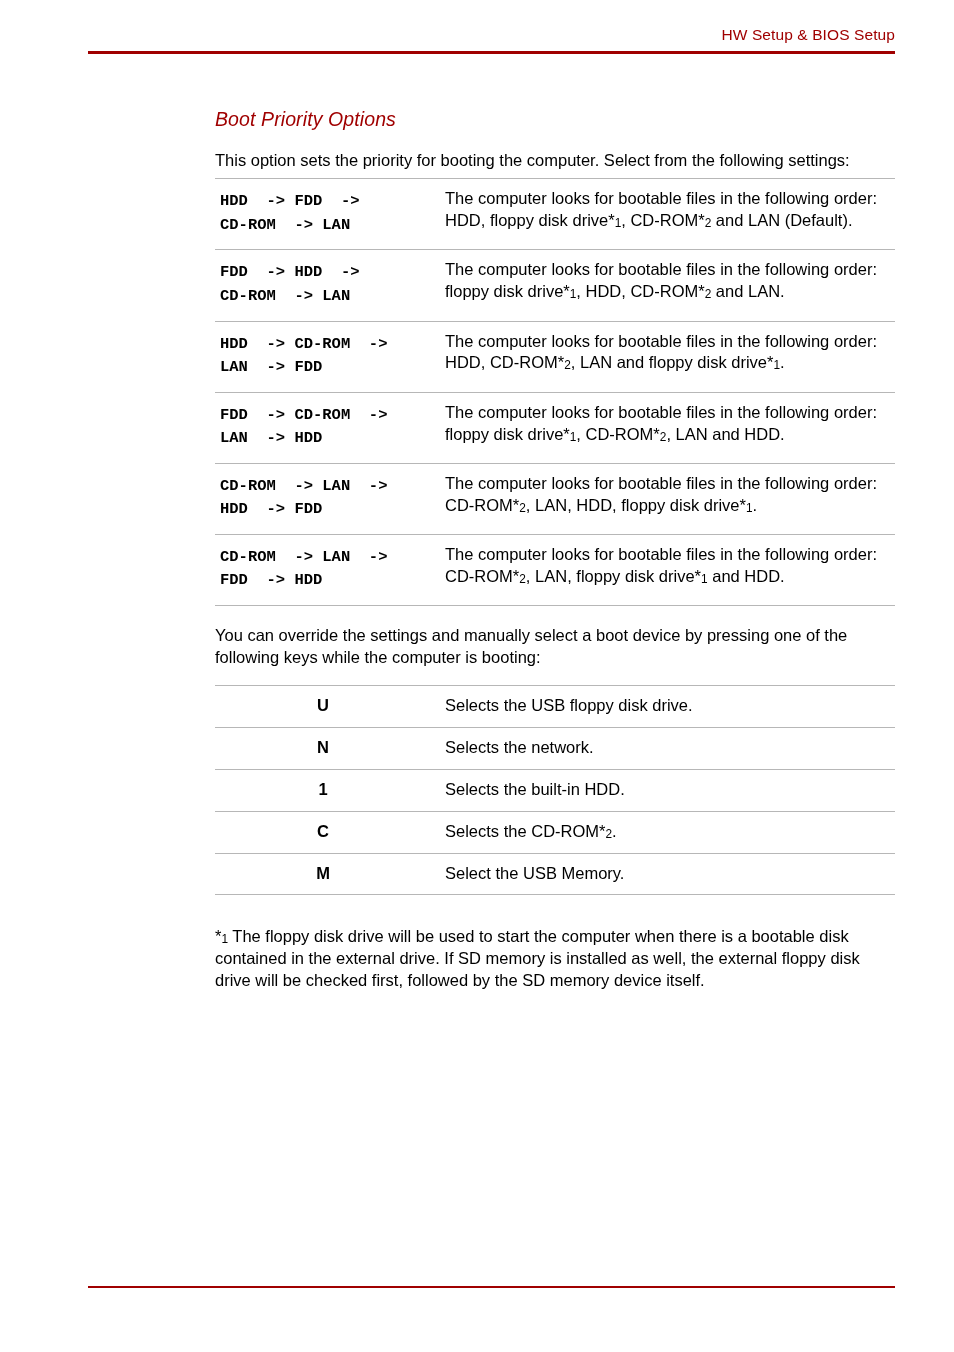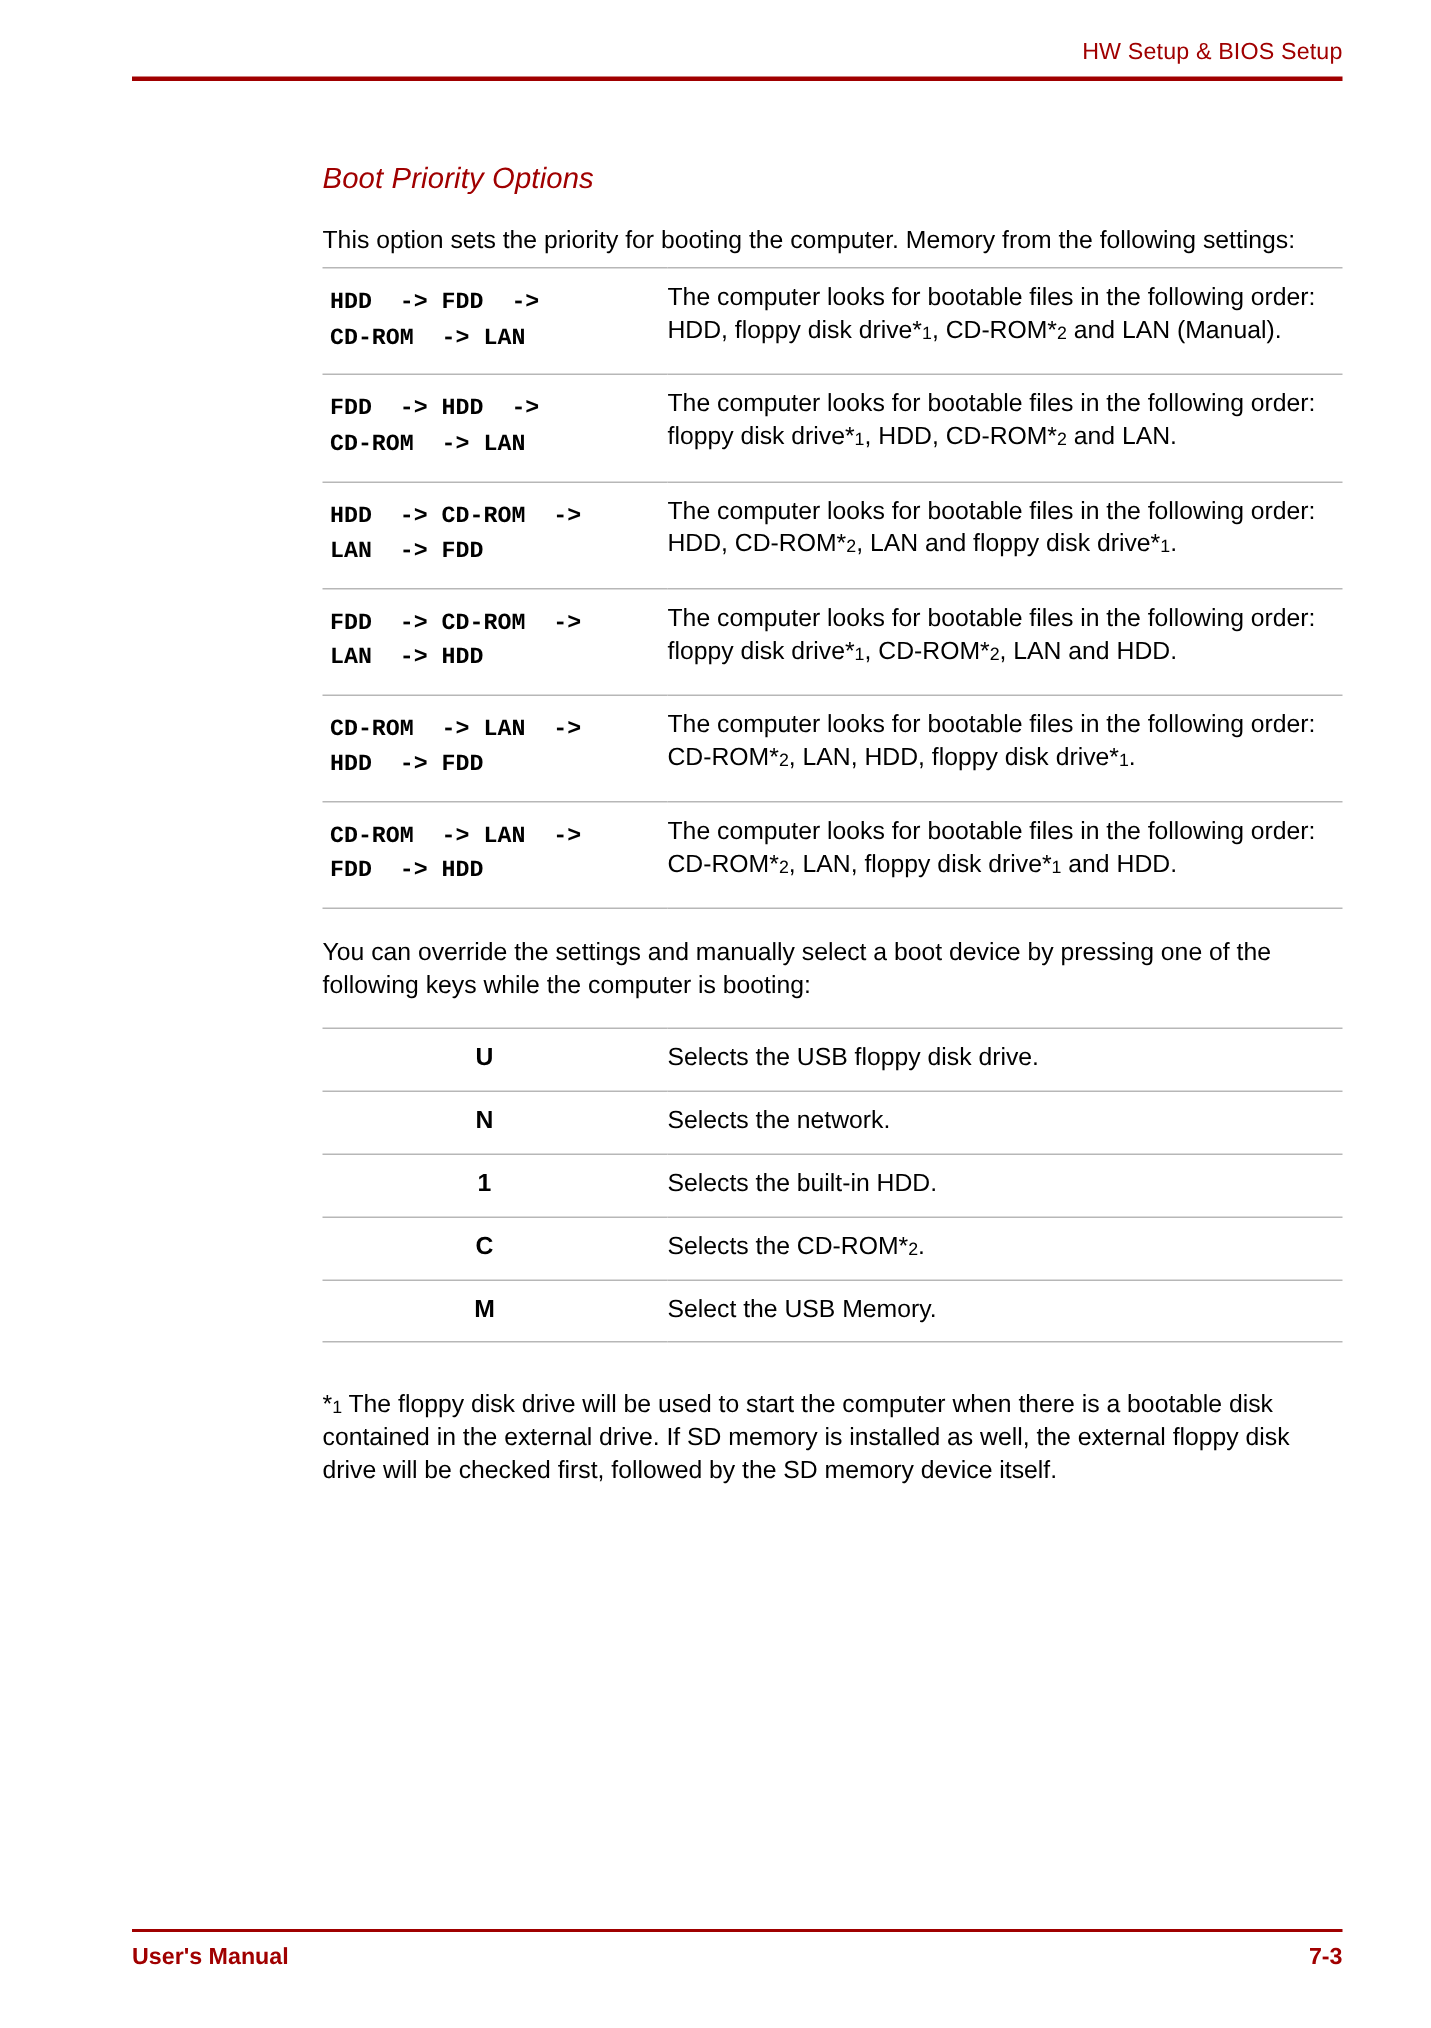--- a/index.html
+++ b/index.html
@@ -179,33 +179,33 @@
 
 <div class="page-header">
   <div class="header-text">HW Setup &amp; BIOS Setup</div>
   <div class="header-rule"></div>
 </div>
 
 <div class="content">
 
   <h2 class="subsection-title">Boot Priority Options</h2>
 
-  <p class="body-text">This option sets the priority for booting the computer. Memory from the following settings:</p>
+  <p class="body-text">This option sets the priority for booting the computer. Select from the following settings:</p>
 
   <table class="doc-table boot-table">
     <colgroup>
         <col class="c1">
         <col class="c2">
       </colgroup>
     <tbody>
 
       <tr>
         <td class="option-cell"><span>HDD  -&gt; FDD  -&gt;</span>
 <span>CD-ROM  -&gt; LAN</span></td>
-        <td class="desc-cell"><span>The computer looks for bootable files in the following order: HDD, floppy disk drive*</span><span class="fn"><span class="fn-num">1</span></span><span>, CD-ROM*</span><span class="fn"><span class="fn-num">2</span></span><span> and LAN (Manual).</span></td>
+        <td class="desc-cell"><span>The computer looks for bootable files in the following order: HDD, floppy disk drive*</span><span class="fn"><span class="fn-num">1</span></span><span>, CD-ROM*</span><span class="fn"><span class="fn-num">2</span></span><span> and LAN (Default).</span></td>
       </tr>
 
       <tr>
         <td class="option-cell"><span>FDD  -&gt; HDD  -&gt;</span>
 <span>CD-ROM  -&gt; LAN</span></td>
         <td class="desc-cell"><span>The computer looks for bootable files in the following order: floppy disk drive*</span><span class="fn"><span class="fn-num">1</span></span><span>, HDD, CD-ROM*</span><span class="fn"><span class="fn-num">2</span></span><span> and LAN.</span></td>
       </tr>
 
       <tr>
         <td class="option-cell"><span>HDD  -&gt; CD-ROM  -&gt;</span>
@@ -271,17 +271,13 @@
     </tbody>
   </table>
 
   <p class="footnote"><span class="fn"><span>*</span><span class="fn-num">1</span></span><span> The floppy disk drive will be used to start the computer when there is a bootable disk contained in the external drive. If SD memory is installed as well, the external floppy disk drive will be checked first, followed by the SD memory device itself.</span></p>
 
 
 </div>
 
 <div class="page-footer">
   <div class="footer-rule"></div>
-  <div class="footer-row">
-    <span>User's Manual</span>
-    <span>7-3</span>
-  </div>
 </div>
 
 </body></html>

